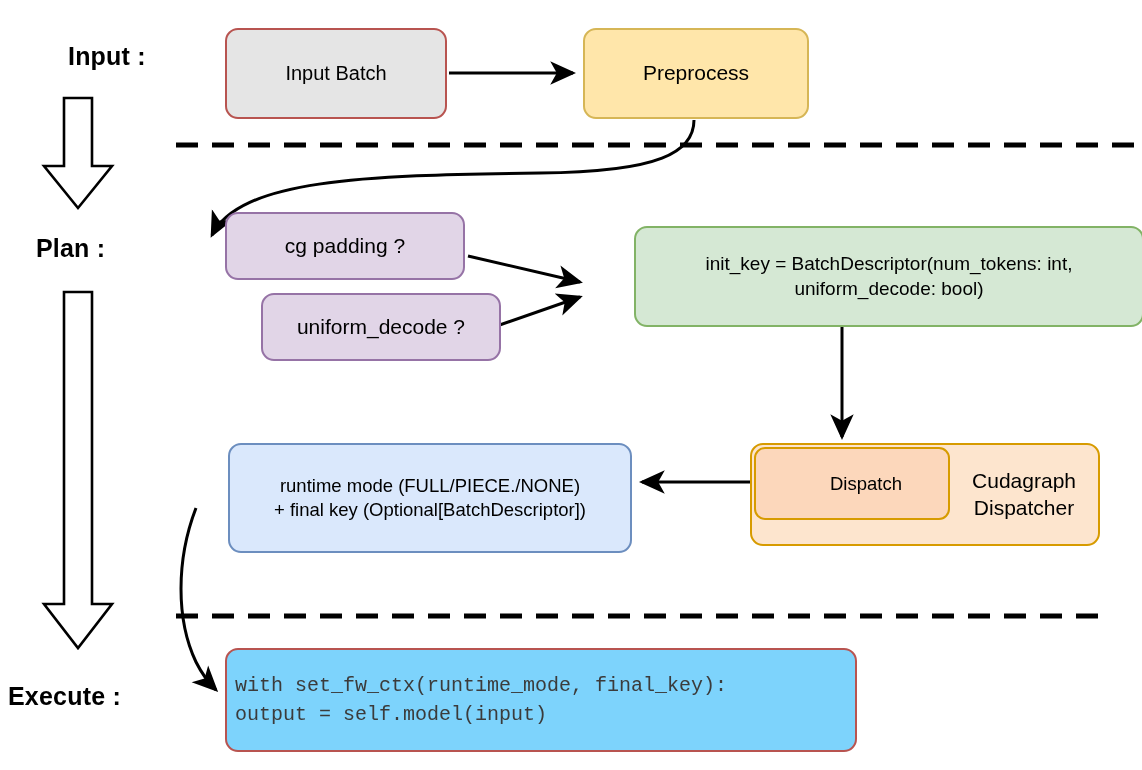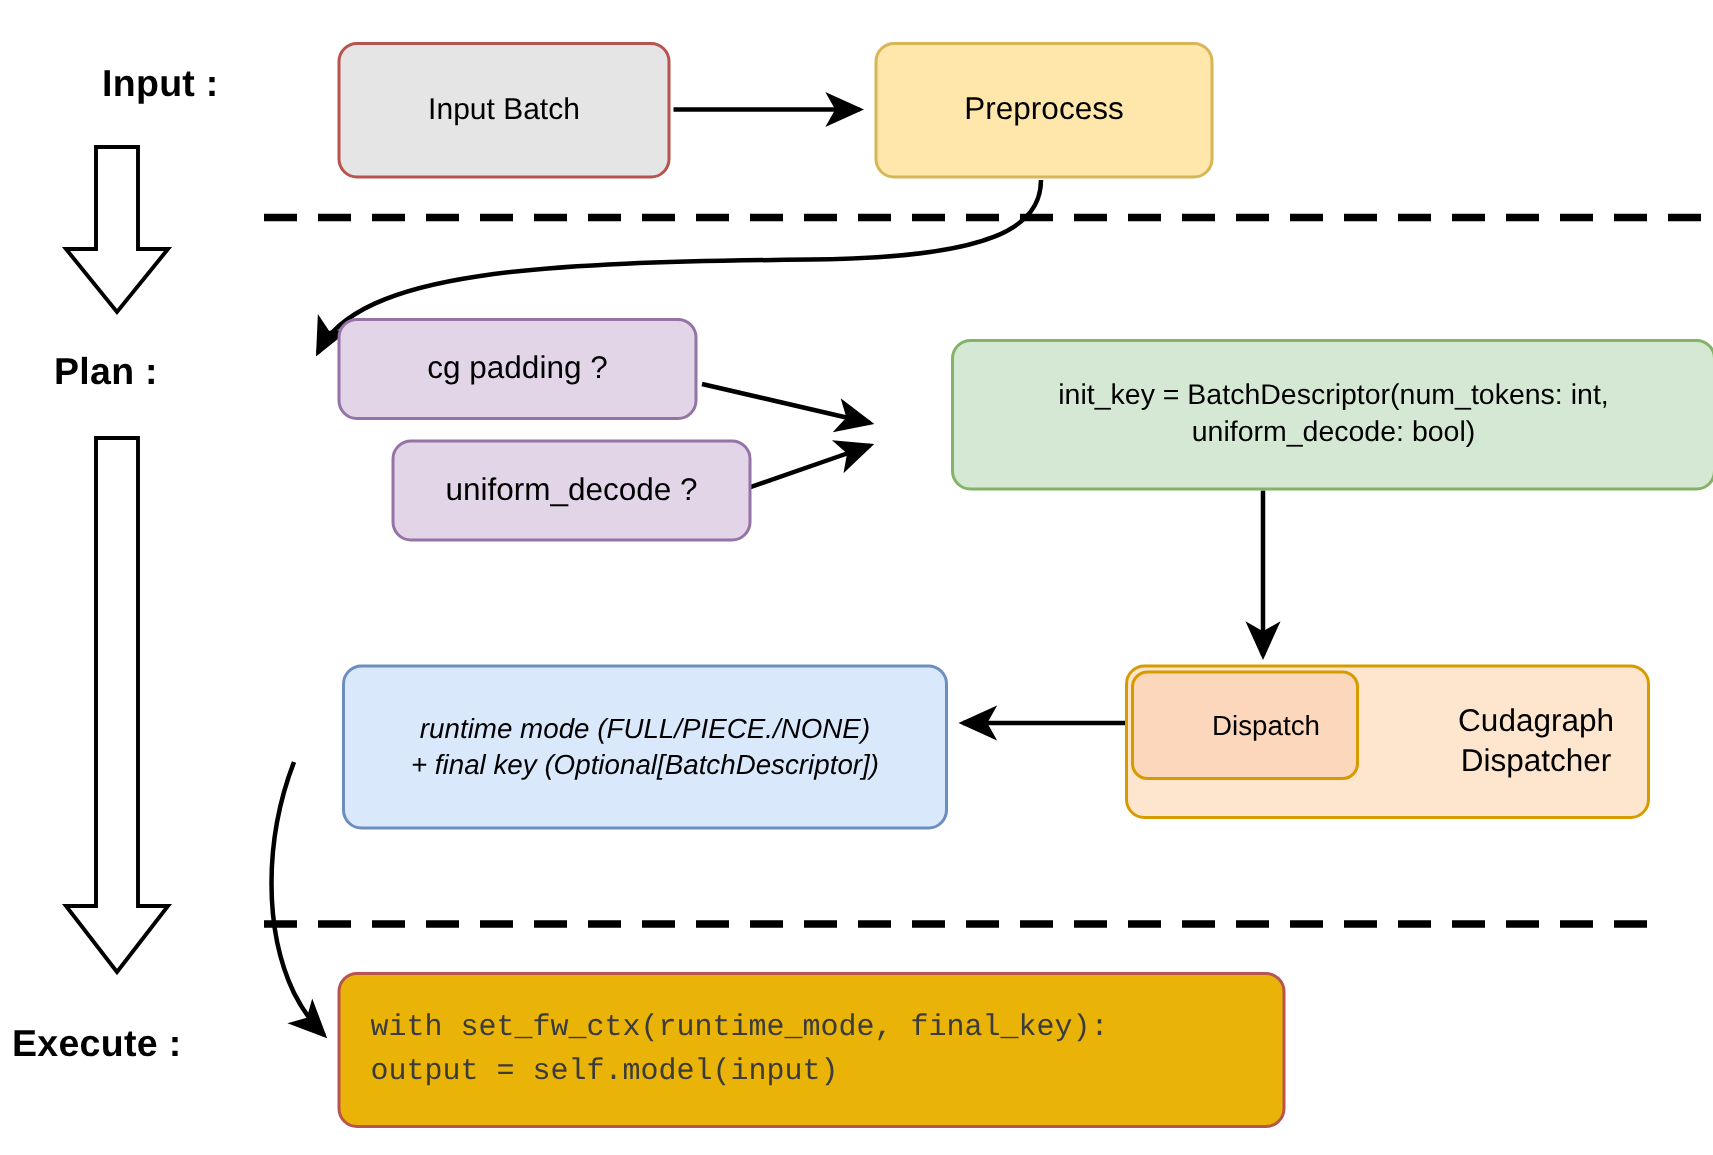--- a/index.html
+++ b/index.html
@@ -50,22 +50,22 @@
     white-space: pre-line;
   }
   .node.n-input-batch   { background:#e5e5e5; border-color:#b85450; font-size:20px; }
   .node.n-preprocess    { background:#ffe6aa; border-color:#d6b656; font-size:21px; }
   .node.n-cg-padding    { background:#e1d5e7; border-color:#9673a6; font-size:21px; }
   .node.n-uniform       { background:#e1d5e7; border-color:#9673a6; font-size:21px;margin-left:36px; }
   .node.n-initkey       { background:#d5e8d4; border-color:#82b366; font-size:19px; }
   .node.n-runtime       { background:#dae8fc; border-color:#6c8ebf; font-size:18.5px; }
   .node.n-cudagraph     { background:#fde5ce; border-color:#d79b00; font-size:21px; align-items:center; justify-content:flex-end; padding-right:22px; }
   .node.n-dispatch      { background:#fcd7bb; border-color:#d79b00; font-size:18.5px; border-radius:11px; }
-  .node.n-code          { background:#eab308; border-color:#b85450; font-family:"Liberation Mono", monospace; font-size:20px;
-                          justify-content:flex-end; align-items:center; text-align:left; padding-left:20px; color:#3b3b3b; line-height:1.45; }
+  .node.n-code          { background:#7dd3fc; border-color:#b85450; font-family:"Liberation Mono", monospace; font-size:20px;
+                          justify-content:flex-end; align-items:center; text-align:left; padding-left:8px; color:#3b3b3b; line-height:1.45; }
   .node-text { display:block; width:100%; }
 </style>
 </head>
 <body>
 
 <div id="canvas">
 
   <div class="stage-label" style="left:28px; top:42px;margin-left:40px;">Input :</div>
   <div class="stage-label" style="left:36px; top:234px;">Plan :</div>
   <div class="stage-label" style="left:8px; top:682px;">Execute :</div>
@@ -112,31 +112,31 @@
 
   <div class="node n-uniform" style="left:225px; top:293px; width:240px; height:68px;">
     <span class="node-text">uniform_decode ?</span>
   </div>
 
   <div class="node n-initkey" style="left:590px; top:226px; width:510px; height:101px;margin-left:44px;">
     <span class="node-text">init_key = BatchDescriptor(num_tokens: int,
 uniform_decode: bool)</span>
   </div>
 
-  <div class="node n-runtime" style="left:228px; top:443px; width:404px; height:110px;font-style:italic;">
+  <div class="node n-runtime" style="left:228px; top:443px; width:404px; height:110px;">
     <span class="node-text">runtime mode (FULL/PIECE./NONE)
 + final key (Optional[BatchDescriptor])</span>
   </div>
 
   <div class="node n-cudagraph" style="left:750px; top:443px; width:350px; height:103px;">
     <span class="node-text" style="width:auto;">Cudagraph
 Dispatcher</span>
   </div>
 
-  <div class="node n-dispatch" style="left:754px; top:447px; width:152px; height:73px;padding-left:28px;">
+  <div class="node n-dispatch" style="left:754px; top:447px; width:196px; height:73px;padding-left:28px;">
     <span class="node-text">Dispatch</span>
   </div>
 
   <div class="node n-code" style="left:225px; top:648px; width:632px; height:104px;">
     <span class="node-text">with set_fw_ctx(runtime_mode, final_key):
     output = self.model(input)</span>
   </div>
 
 </div>
 

